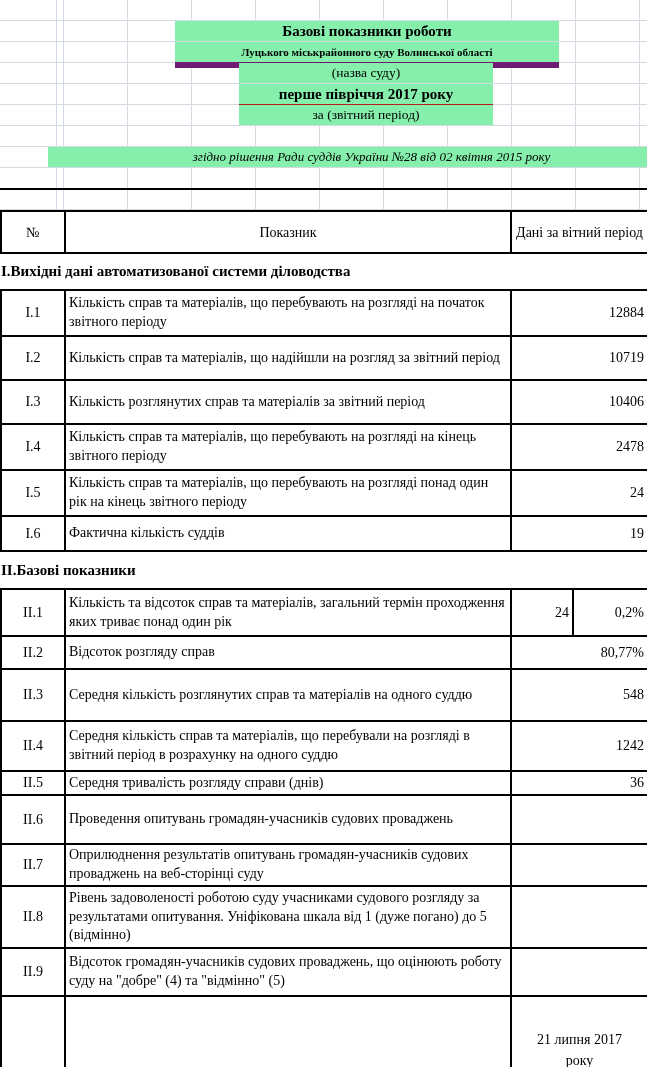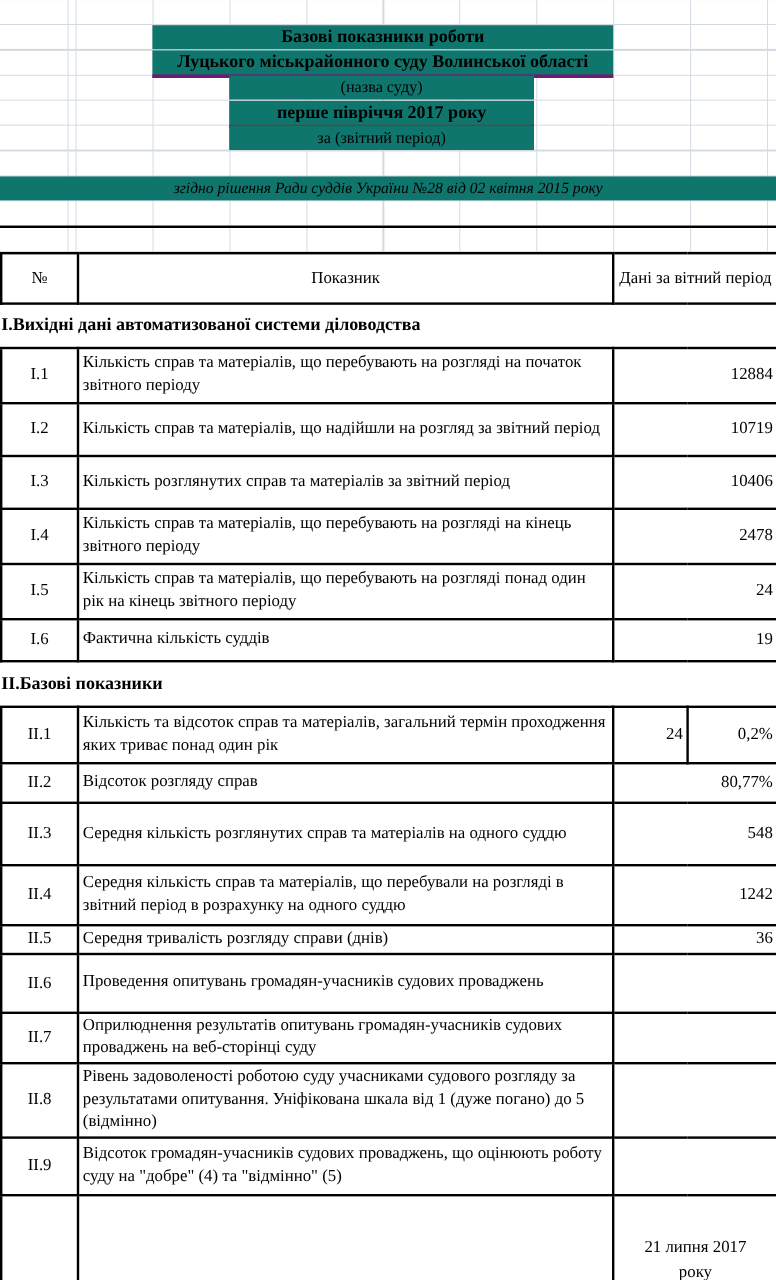--- a/index.html
+++ b/index.html
@@ -9,25 +9,25 @@
   }
   
   .topgrid {
     position:absolute; left:0; top:0; width:647px; height:210px;
     background-image:
       repeating-linear-gradient(to right, #d4dae3 0 1px, transparent 1px 64px),
       repeating-linear-gradient(to bottom, #d4dae3 0 1px, transparent 1px 21px);
     background-position:63px 20px;
   }
   .toprow {
-    position:absolute; background:#0f766e; display:flex;
-    align-items:center; justify-content:center; white-space:nowrap;
+    position:absolute; background:#86efac; display:flex;
+    align-items:center; justify-content:center; white-space:nowrap;margin-left:48px;
   }
   .r-title   { left:127px; top:21px;  width:384px; height:20px; font-weight:bold; font-size:15px; }
-  .r-court   { left:127px; top:42px;  width:384px; height:20px; font-weight:bold; font-size:15px; border-bottom:3px solid #701a75; }
+  .r-court   { left:127px; top:42px;  width:384px; height:20px; font-weight:bold; font-size:11px; border-bottom:6px solid #701a75; }
   .r-namecap { left:191px; top:63px;  width:254px; height:20px; font-size:13.5px; }
   .r-period  { left:191px; top:84px;  width:254px; height:20px; font-weight:bold; font-size:15px; border-bottom:3px solid #b91c1c; }
   .r-percap  { left:191px; top:105px; width:254px; height:20px; font-size:13.5px; }
   .r-basis   { left:0;     top:147px; width:647px; height:20px; font-size:13px;font-style:italic; }
   .blackline { position:absolute; left:0; top:188px; width:647px; height:2px; background:#000; }
   
   table.tbl {
     position:absolute; left:0; top:210px; width:647px;
     border-collapse:collapse; table-layout:fixed;
   }

